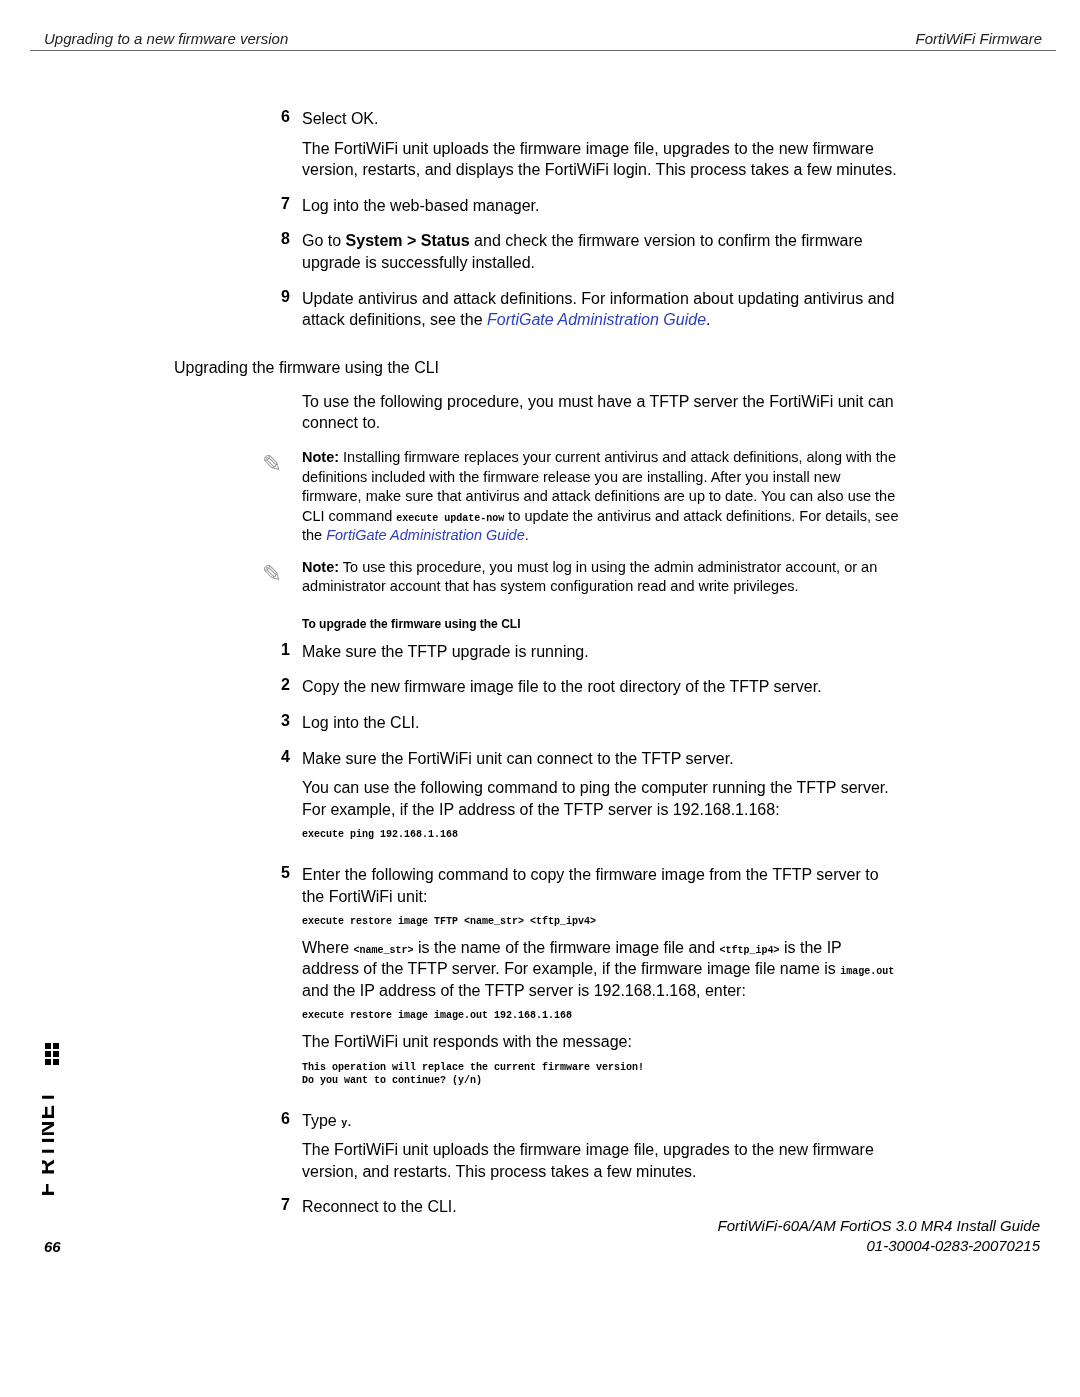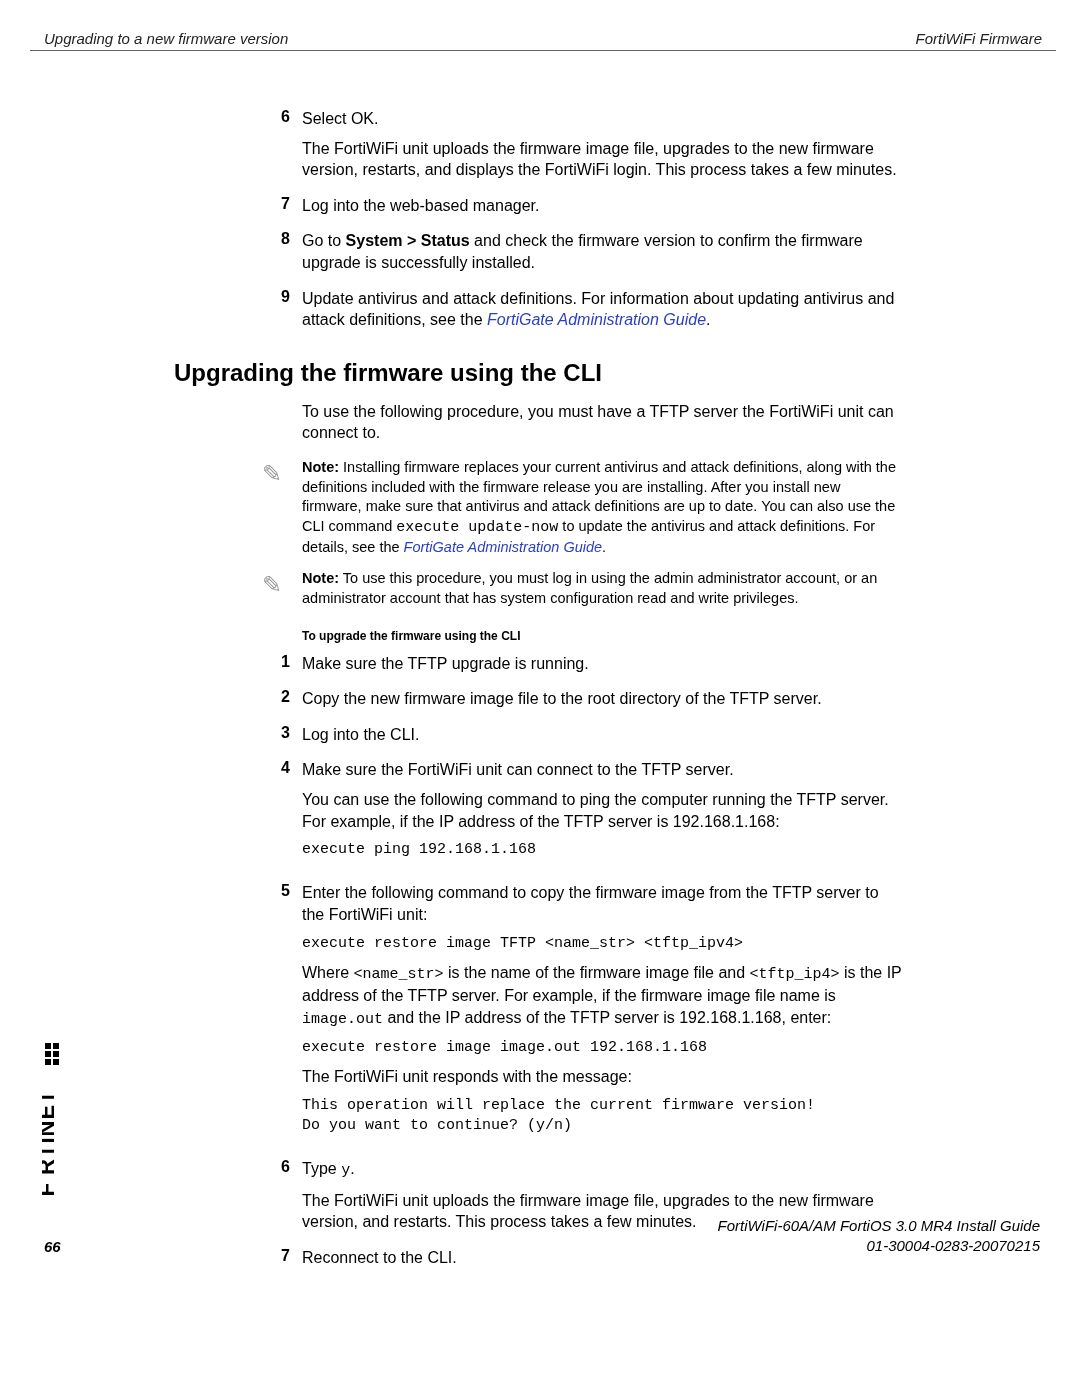--- a/index.html
+++ b/index.html
@@ -9,28 +9,28 @@
   .hdr-left, .hdr-right { position:absolute; top:30px; font-style:italic; font-size:15px; color:#222; }
   .hdr-left { left:44px; }
   .hdr-right { right:44px; text-align:left; }
   .content { position:absolute; left:262px; top:108px; width:640px; }
   .ol-row { display:flex; align-items:flex-start; margin-bottom:6px; }
   .ol-num { width:28px; flex:0 0 28px; text-align:right; font-weight:bold; font-size:16px; padding-right:12px; }
   .ol-body { flex:1 1 auto; font-size:16px; line-height:1.35; }
   .ol-body p { margin:0 0 8px 0; }
   .ol-body p:last-child { margin-bottom:0; }
   .link { color:#2a3fbf; font-style:italic; }
-  .h2 { font-weight:bold; font-size:24px; margin:28px 0 14px 0; margin-left:-88px; }
+  .h2 { font-weight:normal; font-size:16px; margin:28px 0 14px 0; margin-left:-88px; }
   .intro { font-size:16px; line-height:1.35; margin:0 0 14px 40px; }
   .note-row { display:flex; align-items:flex-start; margin:10px 0 12px 0; }
   .note-icon { width:40px; flex:0 0 40px; font-size:24px; color:#999; padding-top:2px; }
   .note-text { flex:1 1 auto; font-size:14.5px; line-height:1.35; }
   .note-text b { font-weight:bold;text-align:right; }
   .subhead { font-weight:bold; font-size:12px; margin:20px 0 10px 40px; }
-  .code { font-family:"Courier New", monospace; font-size:15px; }
+  .code { font-family:"Courier New", monospace; font-size:10px;font-weight:bold; }
   pre.code { margin:6px 0 8px 0; white-space:pre-wrap; }
   .spaced-bottom { margin-bottom:14px !important; }
   .logo { position:absolute; left:42px; bottom:178px; width:24px; height:176px; }
   .logo svg { width:24px; height:176px; }
   .footer { position:absolute; right:46px; bottom:142px; text-align:right; font-style:italic; font-size:15px; line-height:1.3; }
   .page-num { position:absolute; left:44px; bottom:142px; font-weight:bold; font-style:italic; font-size:15px; }
 </style>
 </head>
 <body>
 <div class="page">

